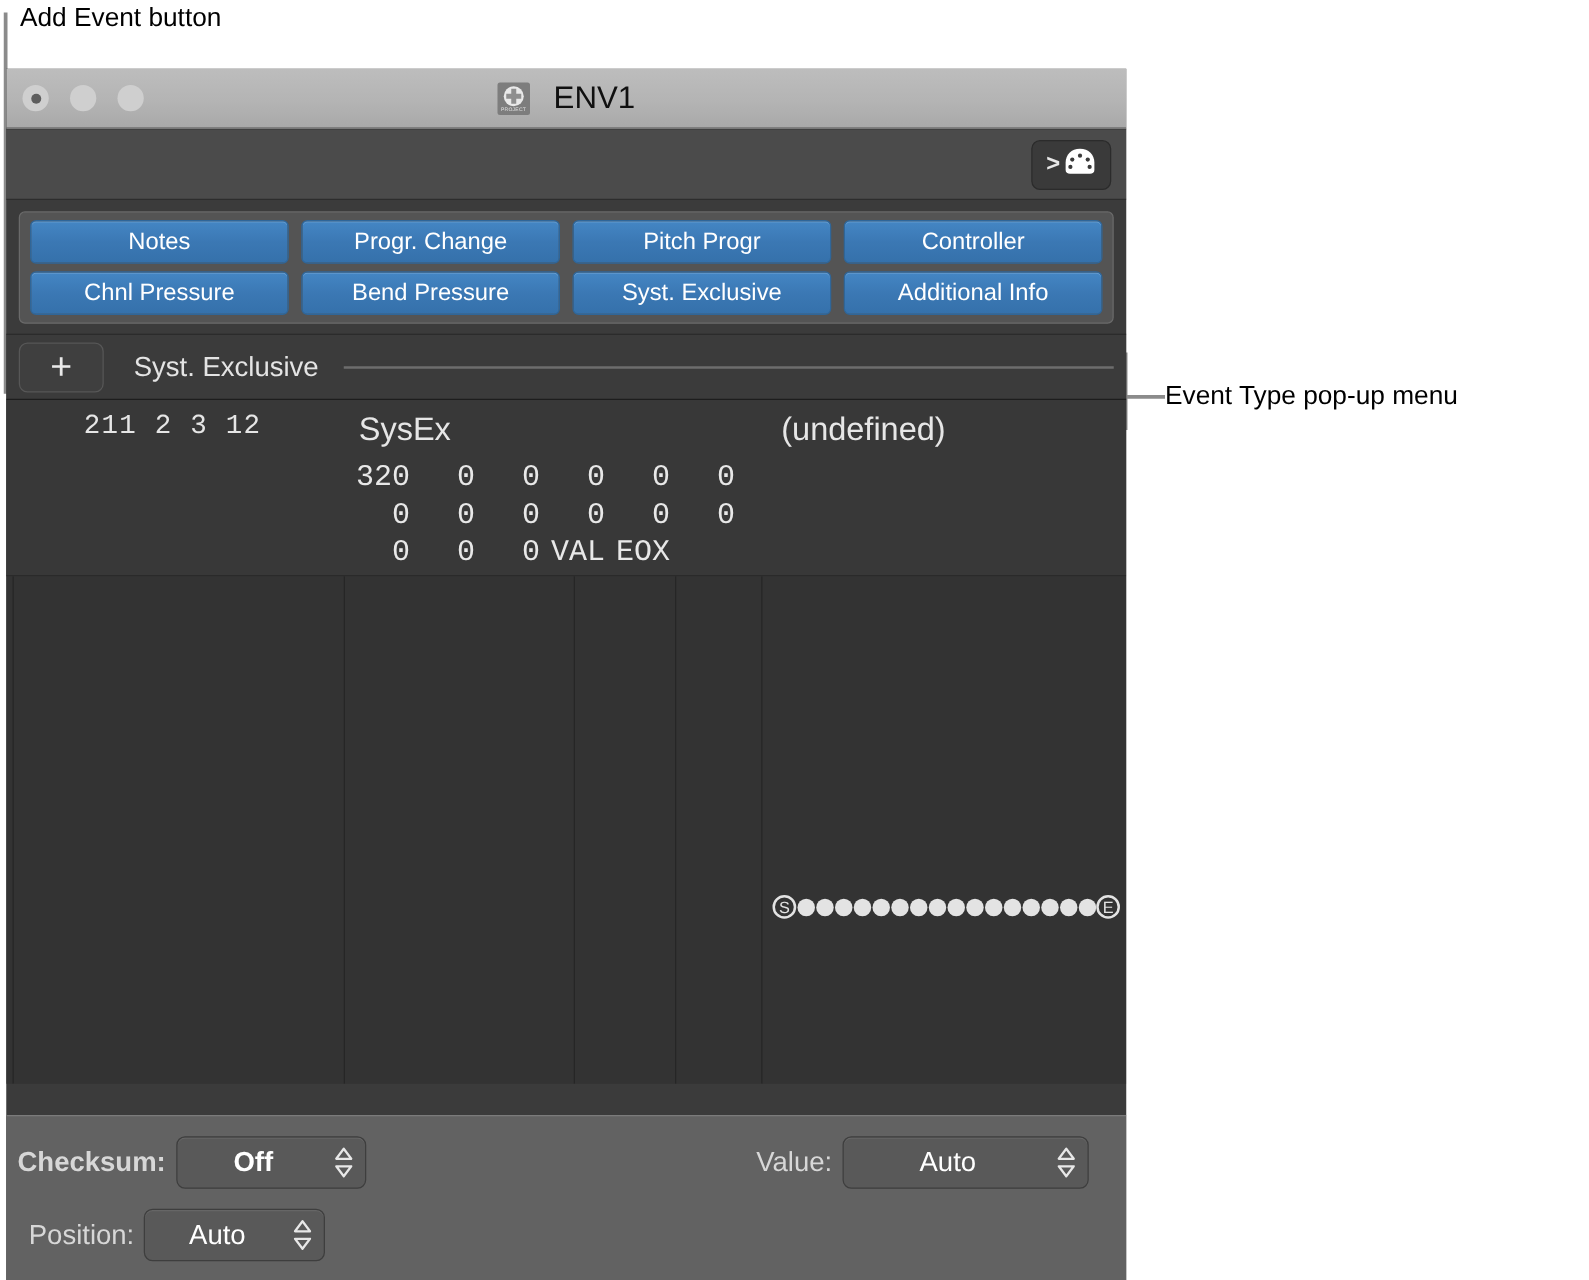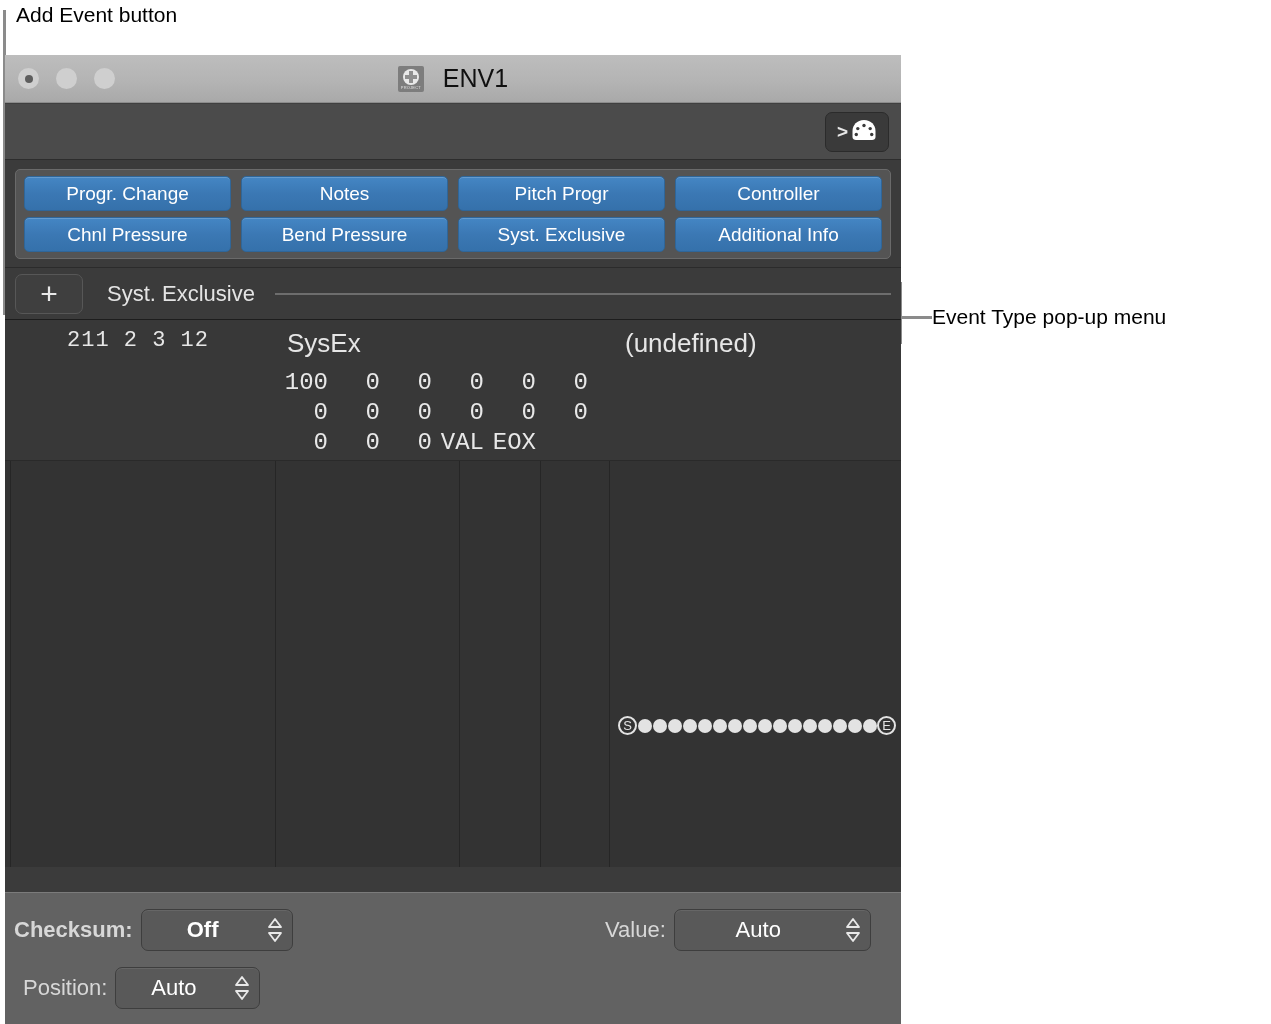--- a/index.html
+++ b/index.html
@@ -427,22 +427,22 @@
           <circle cx="19.2" cy="9.6" r="1.7" fill="#3a3a3a"></circle>
           <circle cx="5.3" cy="15.5" r="1.7" fill="#3a3a3a"></circle>
           <circle cx="20.7" cy="15.5" r="1.7" fill="#3a3a3a"></circle>
         </svg>
       </span>
     </div>
   </div>
 
   <div id="event-type-panel">
     <div class="etype-row">
+      <div class="etype-btn">Notes</div>
       <div class="etype-btn">Progr. Change</div>
-      <div class="etype-btn">Notes</div>
       <div class="etype-btn">Pitch Progr</div>
       <div class="etype-btn">Controller</div>
     </div>
     <div class="etype-row">
       <div class="etype-btn">Chnl Pressure</div>
       <div class="etype-btn">Bend Pressure</div>
       <div class="etype-btn">Syst. Exclusive</div>
       <div class="etype-btn">Additional Info</div>
     </div>
   </div>
@@ -464,21 +464,21 @@
     <div class="col-div" style="left:535px;"></div>
     <div class="col-div" style="left:604px;"></div>
 
     <div id="event-row">
       <div class="cell" id="cell-position">211 2 3  12</div>
       <div class="cell" id="cell-status">SysEx</div>
       <div class="cell" id="cell-undefined">(undefined)</div>
 
       <div id="sysex-bytes">
         <div class="byte-row">
-          <span class="byte">100</span>
+          <span class="byte">320</span>
           <span class="byte">0</span>
           <span class="byte">0</span>
           <span class="byte">0</span>
           <span class="byte">0</span>
           <span class="byte">0</span>
         </div>
         <div class="byte-row">
           <span class="byte">0</span>
           <span class="byte">0</span>
           <span class="byte">0</span>

